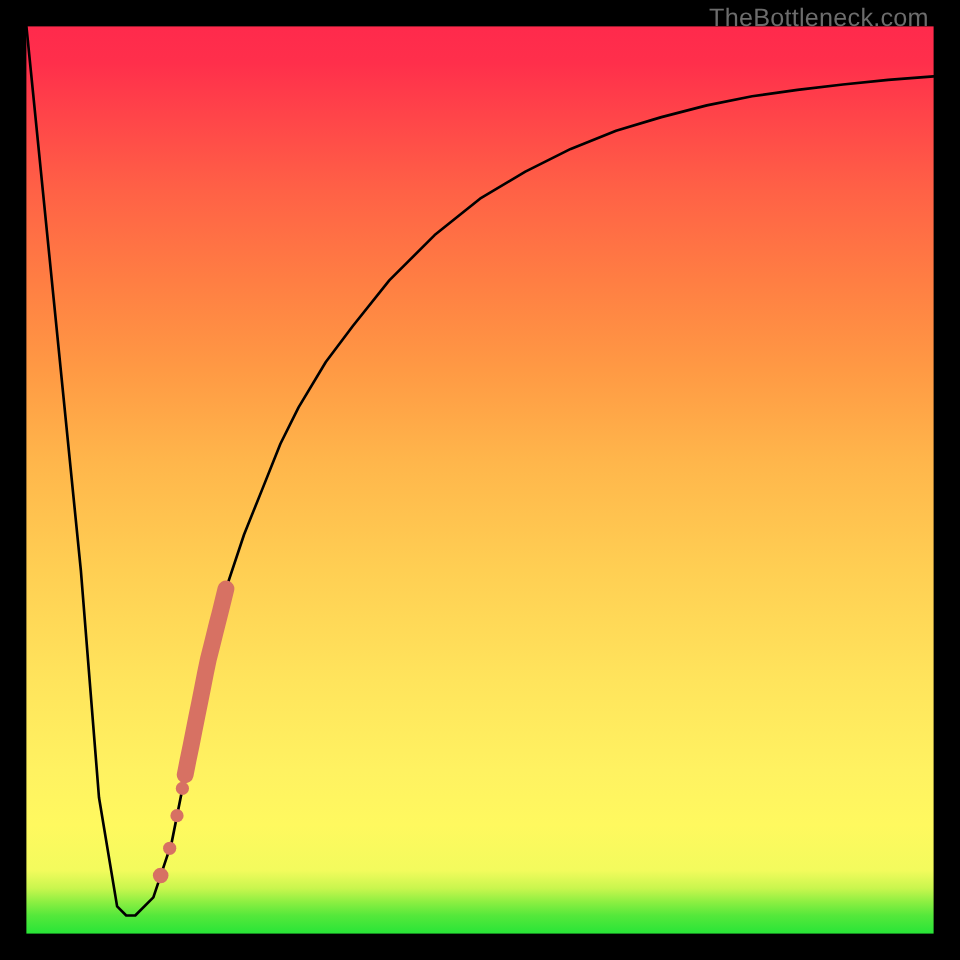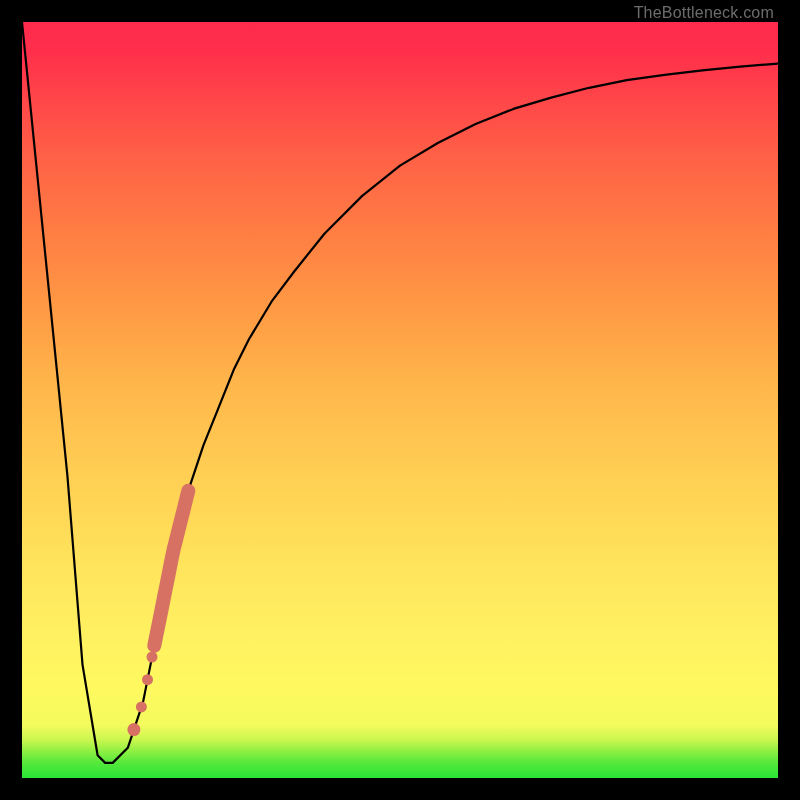--- a/index.html
+++ b/index.html
@@ -41,21 +41,21 @@
       #ff6146 82%,
       #ff4549 90%,
       #ff2f4b 96%,
       #ff2a4c 100%
     );
   }
   .watermark {
     position: absolute;
     top: 4px;
     right: 26px;
-    font-size: 16px;
+    font-size: 21px;
     font-weight: 400;
     color: #6c6c6c;
     letter-spacing: 0.2px;
     user-select: none;
     text-align: center;
   }
   svg.overlay {
     position: absolute;
     left: 22px;
     top: 22px;

